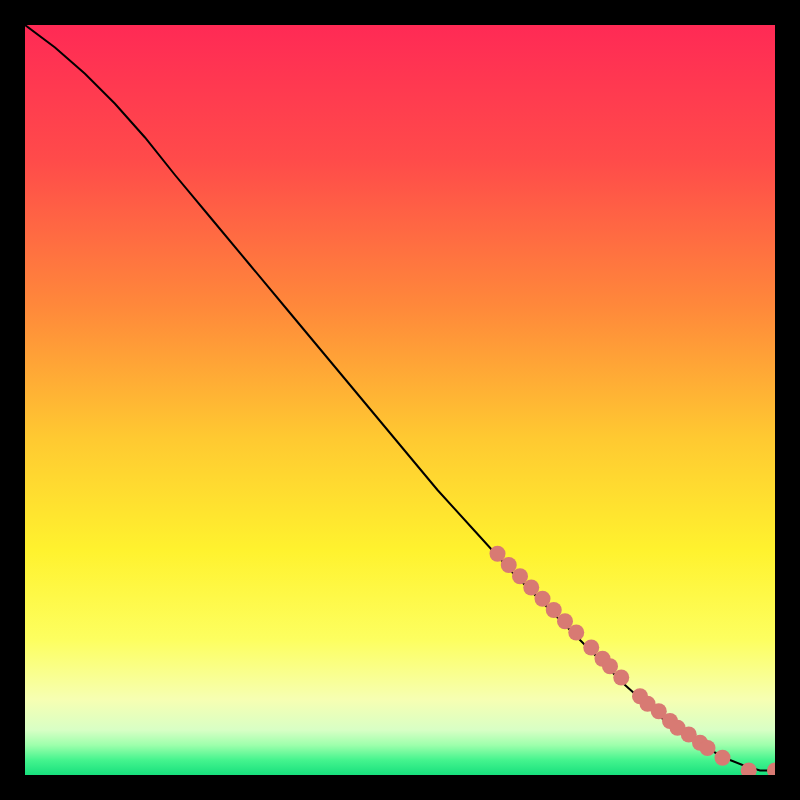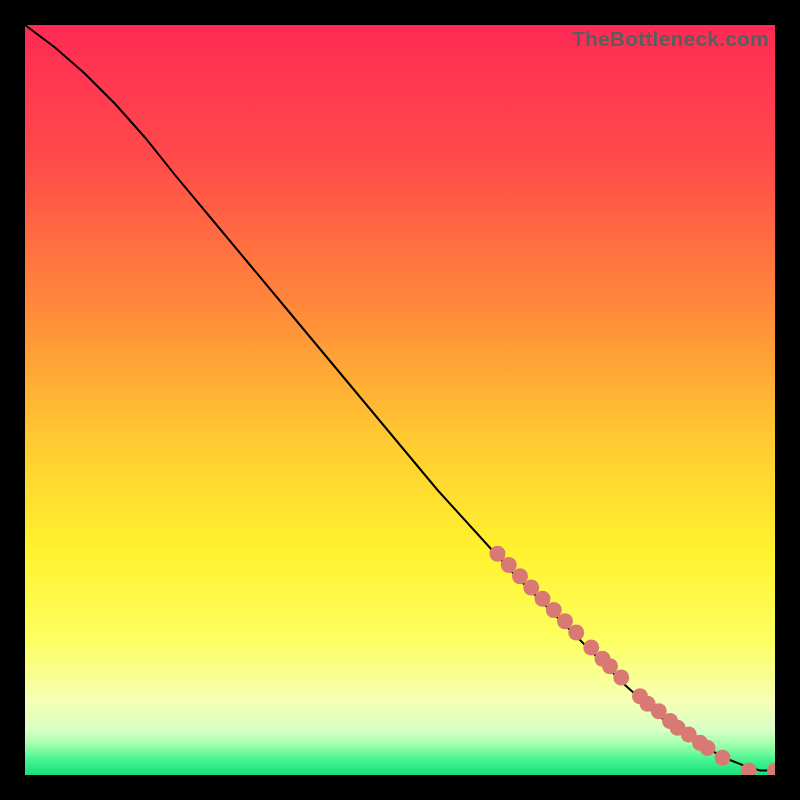--- a/index.html
+++ b/index.html
@@ -59,21 +59,20 @@
 </style>
 </head>
 <body>
 
 <div class="stage">
 
   <div class="plot-area">
 
     <div class="gradient-bg" style="background: linear-gradient(rgb(255, 42, 85) 0%, rgb(255, 75, 74) 18%, rgb(255, 138, 58) 38%, rgb(255, 201, 49) 55%, rgb(255, 242, 46) 70%, rgb(253, 255, 96) 82%, rgb(246, 255, 179) 90%, rgb(216, 255, 197) 94%, rgb(158, 255, 172) 96%, rgb(69, 244, 142) 98%, rgb(23, 224, 125) 100%);"></div>
 
-    <div class="watermark">TheBottleneck.com</div>
 
     <svg class="curve-layer" viewBox="0 0 750 750" preserveAspectRatio="none">
       <path class="curve" d="M0.00 0.00 L30.00 22.50 L60.00 48.75 L90.00 78.75 L120.00 112.50 L150.00 150.00 L187.50 195.00 L225.00 240.00 L262.50 285.00 L300.00 330.00 L337.50 375.00 L375.00 420.00 L412.50 465.00 L450.00 506.25 L487.50 547.50 L525.00 585.00 L562.50 622.50 L600.00 660.00 L637.50 693.75 L660.00 708.75 L675.00 718.50 L690.00 727.50 L705.00 735.00 L720.00 741.00 L735.00 745.50 L750.00 745.50"></path>
       <g>
           <circle cx="472.50" cy="528.75" r="8" class="data-point" fill="#d87a73"></circle>
           <circle cx="483.75" cy="540.00" r="8" class="data-point" fill="#d87a73"></circle>
           <circle cx="495.00" cy="551.25" r="8" class="data-point" fill="#d87a73"></circle>
           <circle cx="506.25" cy="562.50" r="8" class="data-point" fill="#d87a73"></circle>
           <circle cx="517.50" cy="573.75" r="8" class="data-point" fill="#d87a73"></circle>
           <circle cx="528.75" cy="585.00" r="8" class="data-point" fill="#d87a73"></circle>

